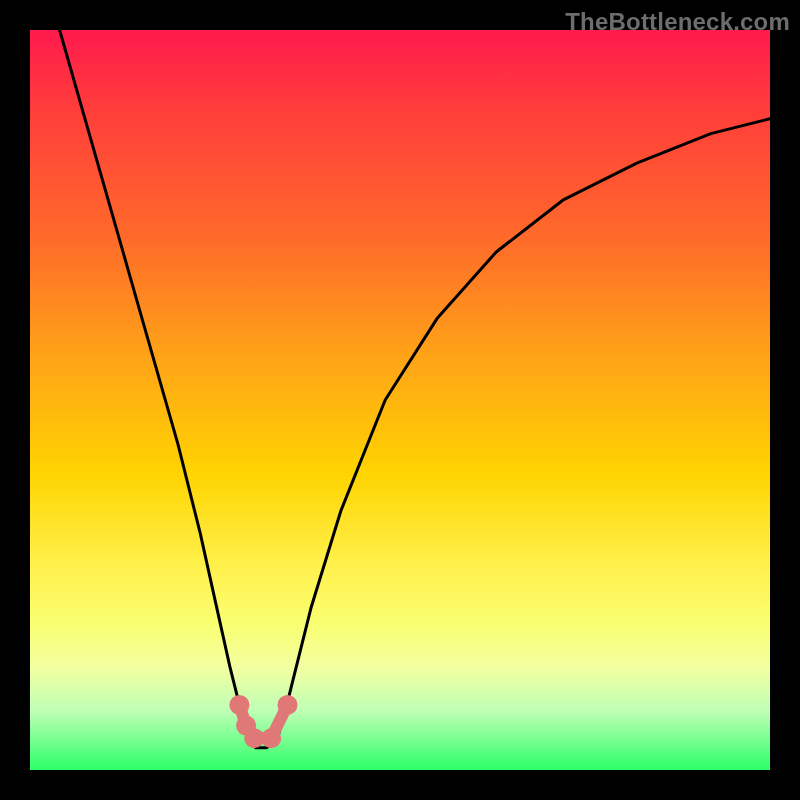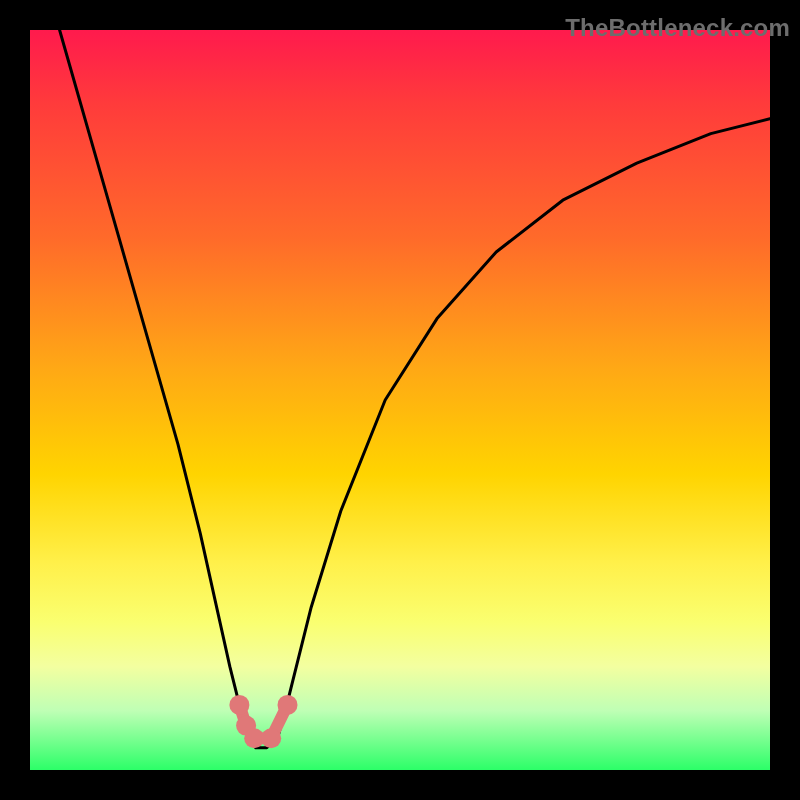--- a/index.html
+++ b/index.html
@@ -24,21 +24,21 @@
       #ffd400 60%,
       #fff04a 72%,
       #faff70 80%,
       #f3ffa0 86%,
       #bfffb5 92%,
       #2cff68 100%
     );
   }
   .watermark {
     position: absolute;
-    top: 14px;
+    top: 8px;
     right: 10px;
     font-family: Arial, Helvetica, sans-serif;
     font-size: 24px;
     font-weight: 600;
     color: #6d6d6d;
     letter-spacing: 0.2px;
   }
   svg {
     position: absolute;
     left: 0;

